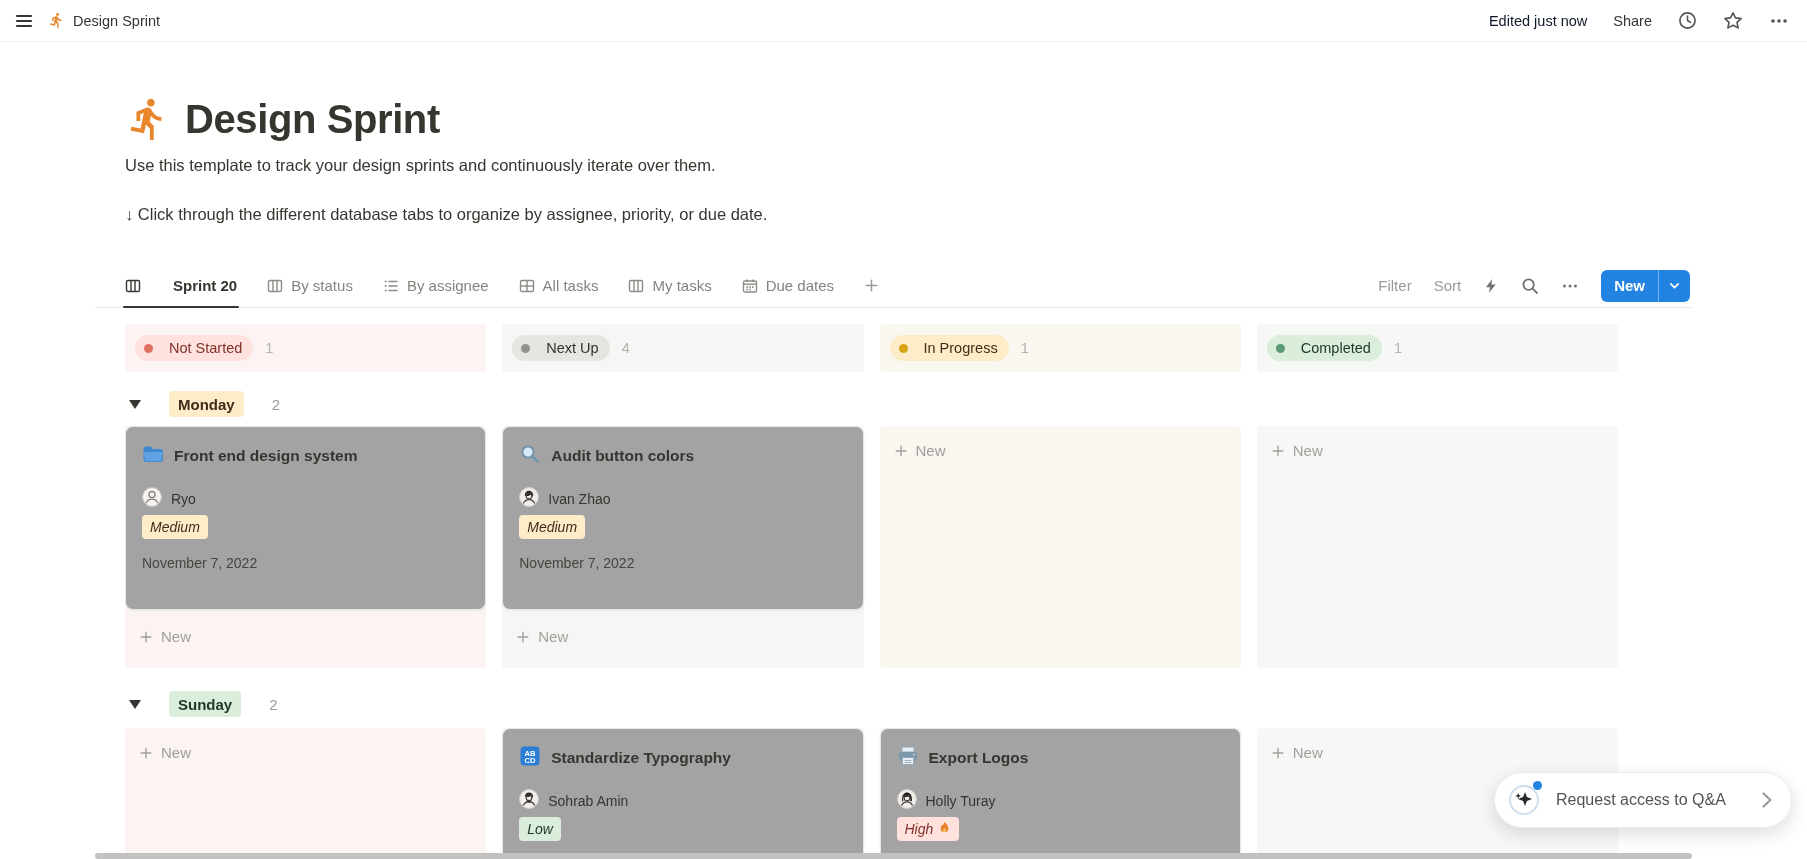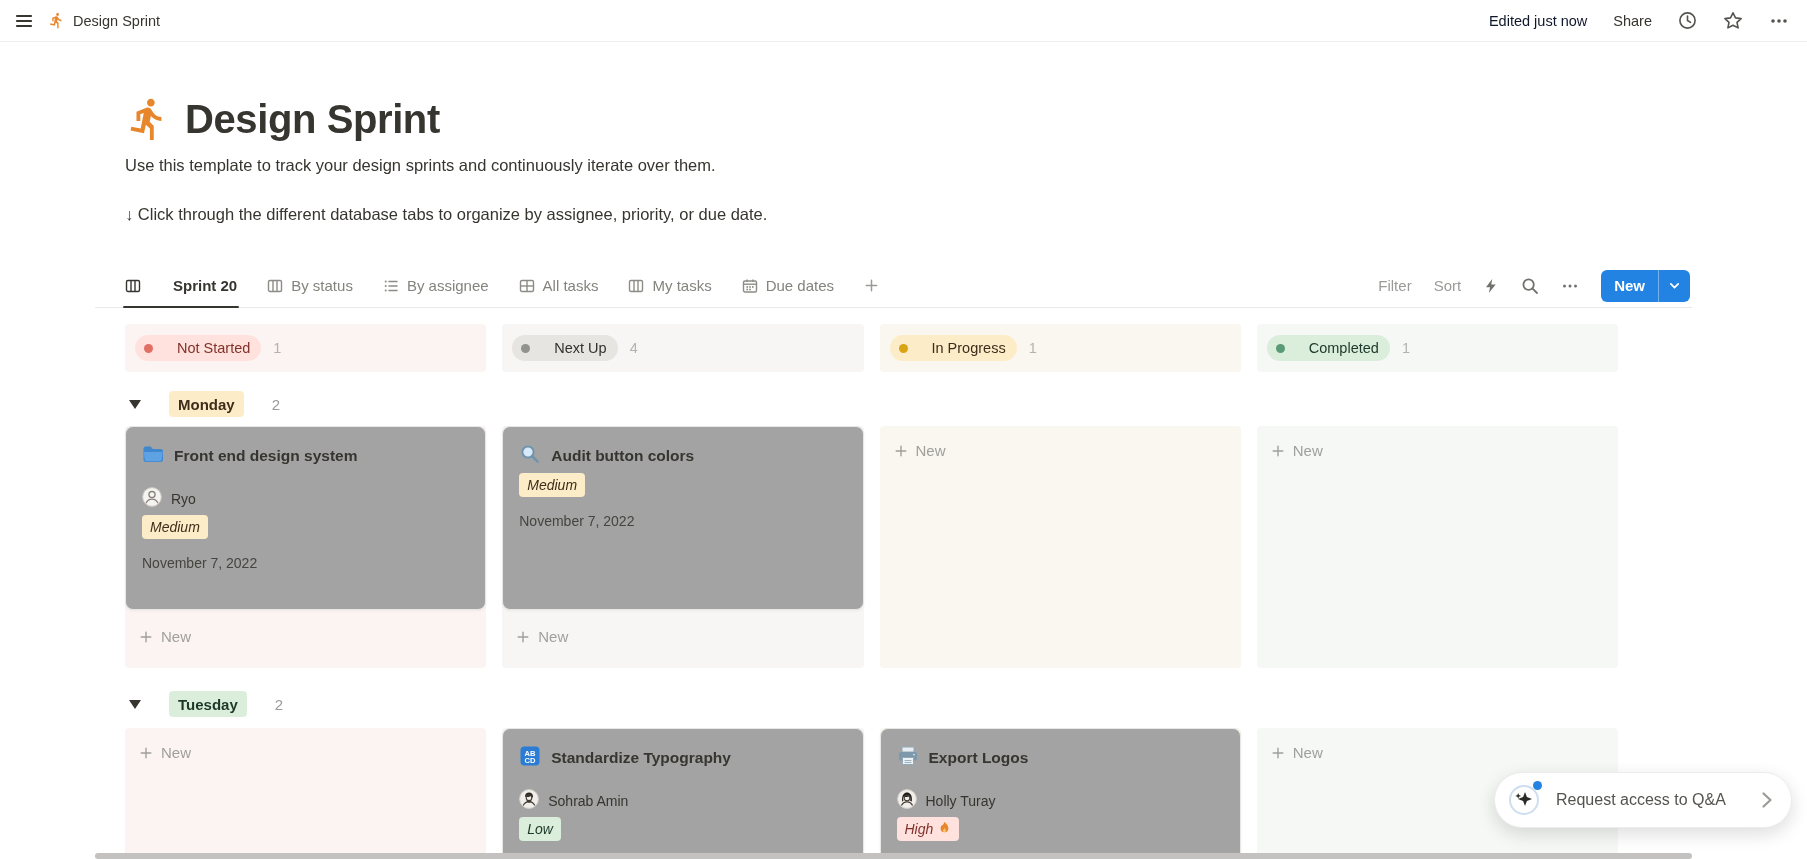--- a/index.html
+++ b/index.html
@@ -45,21 +45,21 @@
   
   .board-row { display:grid; grid-template-columns:repeat(4, 1fr); column-gap:16px; margin-left:30px; width:1493px; }
   .cell { border-radius:4px; }
   .tint-c0 { background:#fbf4f2; }
   .tint-c1 { background:#f7f6f4; }
   .tint-c2 { background:#faf7f0; }
   .tint-c3 { background:#f5f8f5; }
 
   .headers-row { margin-top:16px; height:48px; }
   .col-head { display:flex; align-items:center; gap:12px; padding:0 10px; }
-  .status-pill { display:inline-flex; align-items:center; gap:24px; height:26px; padding:0 11px 0 9px; border-radius:13px; font-size:14.5px; font-weight:500; cursor:pointer; }
+  .status-pill { display:inline-flex; align-items:center; gap:16px; height:26px; padding:0 11px 0 9px; border-radius:13px; font-size:14.5px; font-weight:500; cursor:pointer; }
   .dot { width:9px; height:9px; border-radius:50%; }
   .pill-c0 { background:#ffe2dd; color:#82312a; } .pill-c0 .dot { background:#e16f64; }
   .pill-c1 { background:#e6e5e2; color:#32302c; } .pill-c1 .dot { background:#91918e; }
   .pill-c2 { background:#fdecc8; color:#402c1b; } .pill-c2 .dot { background:#d9a514; }
   .pill-c3 { background:#dbeddb; color:#1c3829; } .pill-c3 .dot { background:#5b9a76; }
   .col-count { font-size:14.5px; color:#b3b2af; }
 
   .group-row { display:flex; align-items:center; gap:28px; margin:12px 0 0 34px; height:40px; }
   .tri { width:0; height:0; border-left:6.5px solid transparent; border-right:6.5px solid transparent; border-top:9px solid #37352f; cursor:pointer; }
   .group-pill { height:26px; display:inline-flex; align-items:center; padding:0 9px; border-radius:4px; font-size:15px; font-weight:600; cursor:pointer; }
@@ -334,20 +334,31 @@
         <div class="card">
           <div class="card-title-row">
             <span>
               <svg width="22" height="22" viewBox="0 0 22 22">
                   <circle cx="9" cy="9" r="5.6" fill="#d8eafa" stroke="#7094ad" stroke-width="2"></circle>
                   <line x1="13.4" y1="13.4" x2="18.6" y2="18.6" stroke="#7094ad" stroke-width="2.6" stroke-linecap="round"></line>
                 </svg>
             </span>
             <span class="card-title">Audit button colors</span>
           </div>
+          <div class="card-assignee">
+            <span>
+              <svg width="20" height="20" viewBox="0 0 20 20">
+                  <circle cx="10" cy="10" r="9.4" fill="#f1eeea" stroke="#d4d0cb"></circle>
+                  <path d="M5.8 8.2c0-2.6 1.9-4.4 4.2-4.4s4.2 1.8 4.2 4.4c0 .9-.3 1.5-.6 1.9-.2-1.1-.9-1.7-1.8-2.4-1.2.9-2.9 1.3-5.3 1.2-.4-.2-.7-.4-.7-.7z" fill="#25211e"></path>
+                  <circle cx="10" cy="8.9" r="2.9" fill="none" stroke="#4a443e" stroke-width="1.1"></circle>
+                  <path d="M4.2 16.5c1.3-2.7 3.3-3.9 5.8-3.9s4.5 1.2 5.8 3.9" fill="none" stroke="#4a443e" stroke-width="1.2"></path>
+                </svg>
+            </span>
+            <span class="assignee-name">Ivan Zhao</span>
+          </div>
           <div class="prio-row">
             <span class="prio-pill prio-medium">Medium</span>
           </div>
           <div class="card-date">November 7, 2022</div>
         </div>
         <div class="new-row below-card">
           <svg width="14" height="14" viewBox="0 0 16 16" stroke="currentColor" stroke-width="1.6" stroke-linecap="round">
               <path d="M8 2.5v11M2.5 8h11"></path>
             </svg>
           <span>New</span>
@@ -368,21 +379,21 @@
           <svg width="14" height="14" viewBox="0 0 16 16" stroke="currentColor" stroke-width="1.6" stroke-linecap="round">
               <path d="M8 2.5v11M2.5 8h11"></path>
             </svg>
           <span>New</span>
         </div>
       </div>
     </div>
 
     <div class="group-row" style="margin-top:16px;">
       <span class="tri"></span>
-      <span class="group-pill tuesday">Tuesday</span>
+      <span class="group-pill tuesday">Sunday</span>
       <span class="group-count">2</span>
     </div>
 
     <div class="board-row section-row tuesday-row">
 
       <div class="cell tint-c0">
         <div class="new-row" style="padding-top:16px;">
           <svg width="14" height="14" viewBox="0 0 16 16" stroke="currentColor" stroke-width="1.6" stroke-linecap="round">
               <path d="M8 2.5v11M2.5 8h11"></path>
             </svg>

